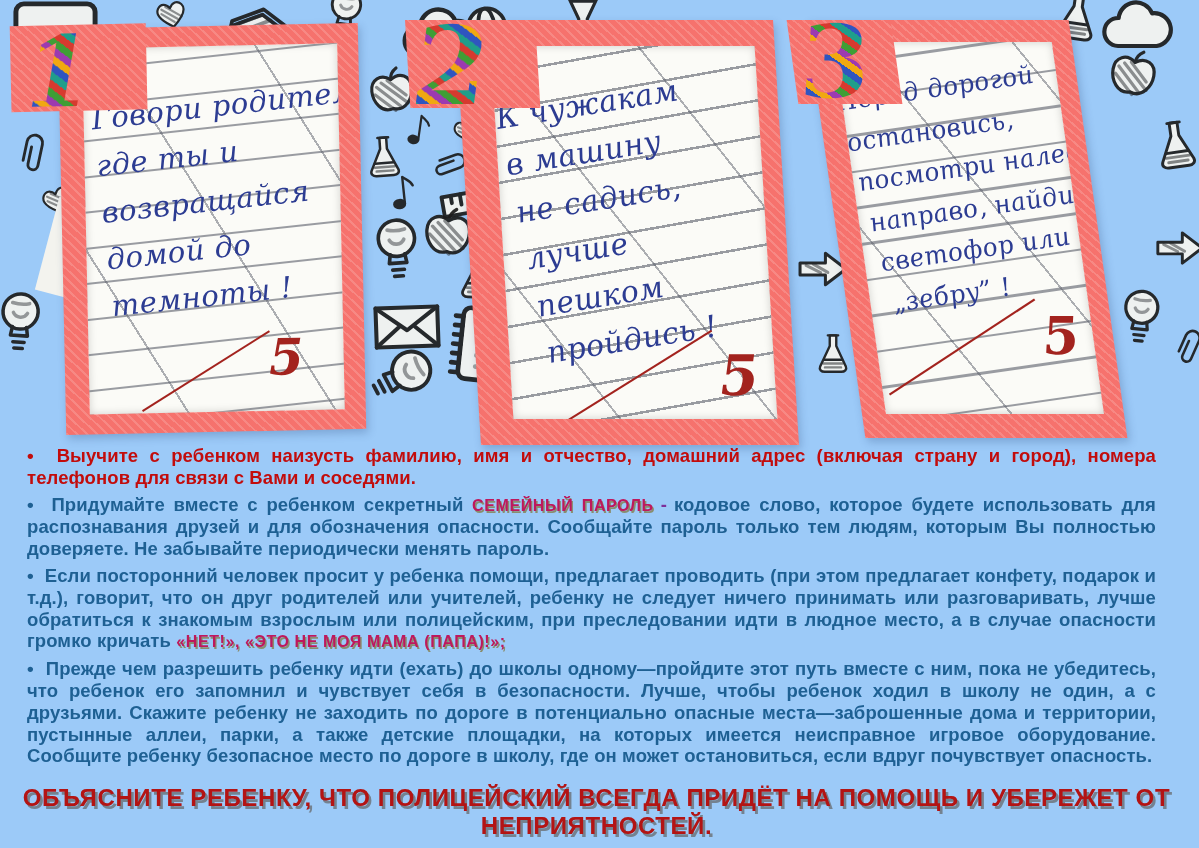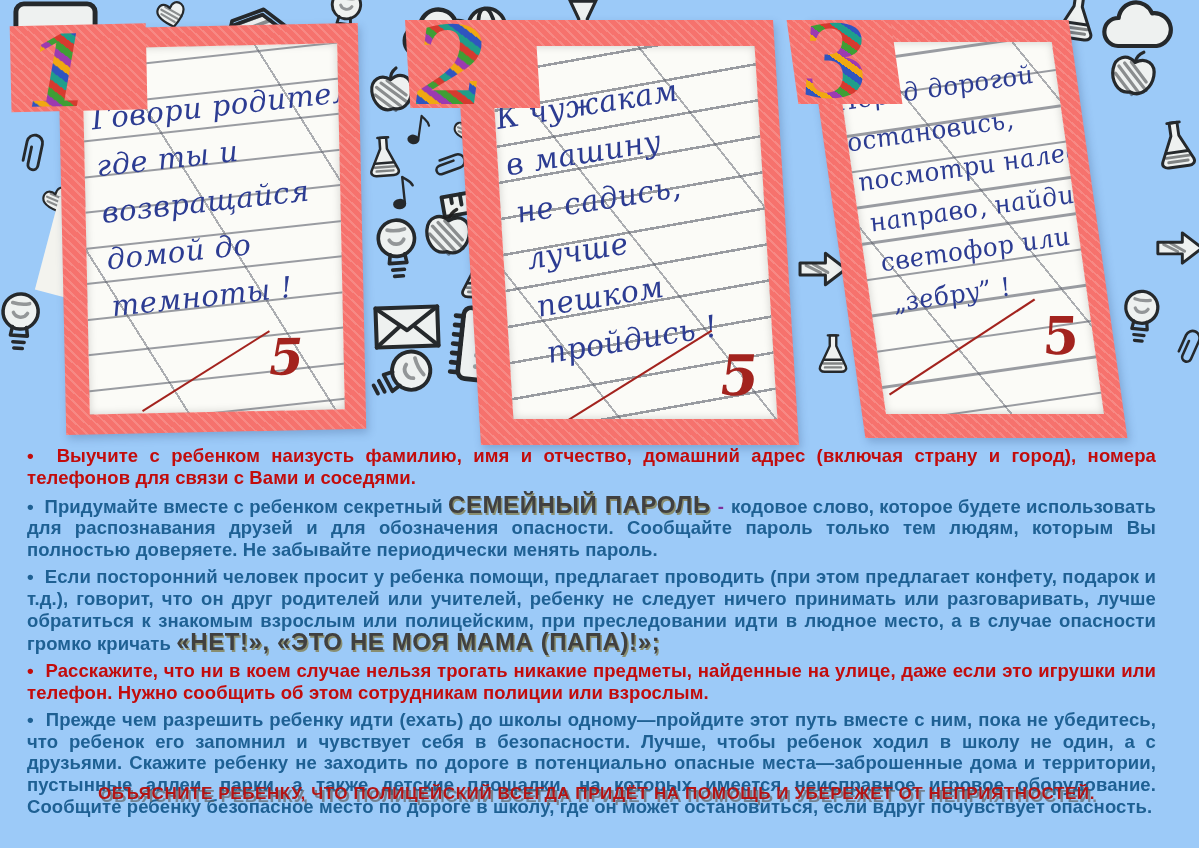--- a/index.html
+++ b/index.html
@@ -67,25 +67,25 @@
 
   
   .tips-section{position:absolute;left:0;right:0;top:437px;bottom:0;z-index:2;padding:8px 27px 0 27px;}
   .tip{margin:0 16px 5px 0;font-size:18.5px;font-weight:bold;line-height:21.8px;
        text-align:justify;letter-spacing:.1px;}
   .tip .bullet{font-size:19px;}
   .tip-red{color:#c20c0c;}
   .tip-blue{color:#1e6093;}
   .seg-red{color:#c20c0c;}
   .seg-blue{color:#1e6093;}
-  .seg-yellow{color:#404040;font-weight:800;font-size:24px;letter-spacing:.6px;
+  .seg-yellow{color:#be185d;font-weight:800;font-size:16px;letter-spacing:.6px;
        text-shadow:1.4px 1.6px 0 rgba(122,92,0,.55);}
   .seg-purple{color:#7d2f9a;font-weight:900;padding:0 7px;}
   .footer-banner{position:absolute;left:0;right:6px;top:347px;text-align:center;
-       font-size:17px;font-weight:800;letter-spacing:.6px;color:#b31414;
+       font-size:24px;font-weight:800;letter-spacing:.6px;color:#b31414;
        text-shadow:2.5px 2.5px 0 rgba(100,100,100,.7);}
 </style>
 </head>
 <body>
 
 <svg width="0" height="0" style="position:absolute" aria-hidden="true">
   <defs>
     <symbol id="bulb" viewBox="0 0 24 24">
       <circle cx="12" cy="9" r="6.2" fill="#f5f5f0"></circle>
       <path d="M9 6c2 .5 4 .5 6 0M9.5 9.5c1 2 4 2 5 0" stroke-opacity=".45"></path>
@@ -324,19 +324,18 @@
         </div>
       <div class="grade">5</div>
     </div>
   </div>
 
   <div class="tips-section">
     <div>
         <p class="tip tip-red"><span class="bullet">•&nbsp;&nbsp;</span><span class="seg-red">Выучите с ребенком наизусть фамилию, имя и отчество, домашний адрес (включая страну и город), номера телефонов для связи с Вами и соседями.</span></p>
         <p class="tip tip-blue"><span class="bullet">•&nbsp;&nbsp;</span><span class="seg-blue">Придумайте вместе с ребенком секретный </span><span class="seg-yellow">СЕМЕЙНЫЙ ПАРОЛЬ</span><span class="seg-purple">-</span><span class="seg-blue">кодовое слово, которое будете использовать для распознавания друзей и для обозначения опасности. Сообщайте пароль только тем людям, которым Вы полностью доверяете. Не забывайте периодически менять пароль.</span></p>
         <p class="tip tip-blue"><span class="bullet">•&nbsp;&nbsp;</span><span class="seg-blue">Если посторонний человек просит у ребенка помощи, предлагает проводить (при этом предлагает конфету, подарок и т.д.), говорит, что он друг родителей или учителей, ребенку не следует ничего принимать или разговаривать, лучше обратиться к знакомым взрослым или полицейским, при преследовании идти в людное место, а в случае опасности громко кричать </span><span class="seg-yellow">«НЕТ!», «ЭТО НЕ МОЯ МАМА (ПАПА)!»;</span></p>
-        <p class="tip tip-red"><span class="bullet">•&nbsp;&nbsp;</span><span class="seg-red">Расскажите, что ни в коем случае нельзя трогать никакие предметы, найденные на улице, даже если это игрушки или телефон. Нужно сообщить об этом сотрудникам полиции или взрослым.</span></p>
         <p class="tip tip-blue"><span class="bullet">•&nbsp;&nbsp;</span><span class="seg-blue">Прежде чем разрешить ребенку идти (ехать) до школы одному—пройдите этот путь вместе с ним, пока не убедитесь, что ребенок его запомнил и чувствует себя в безопасности. Лучше, чтобы ребенок ходил в школу не один, а с друзьями. Скажите ребенку не заходить по дороге в потенциально опасные места—заброшенные дома и территории, пустынные аллеи, парки, а также детские площадки, на которых имеется неисправное игровое оборудование. Сообщите ребенку безопасное место по дороге в школу, где он может остановиться, если вдруг почувствует опасность.</span></p>
       </div>
     <div class="footer-banner">ОБЪЯСНИТЕ РЕБЕНКУ, ЧТО ПОЛИЦЕЙСКИЙ ВСЕГДА ПРИДЁТ НА ПОМОЩЬ И УБЕРЕЖЕТ ОТ НЕПРИЯТНОСТЕЙ.</div>
   </div>
 
 </div>
 
 </body></html>

